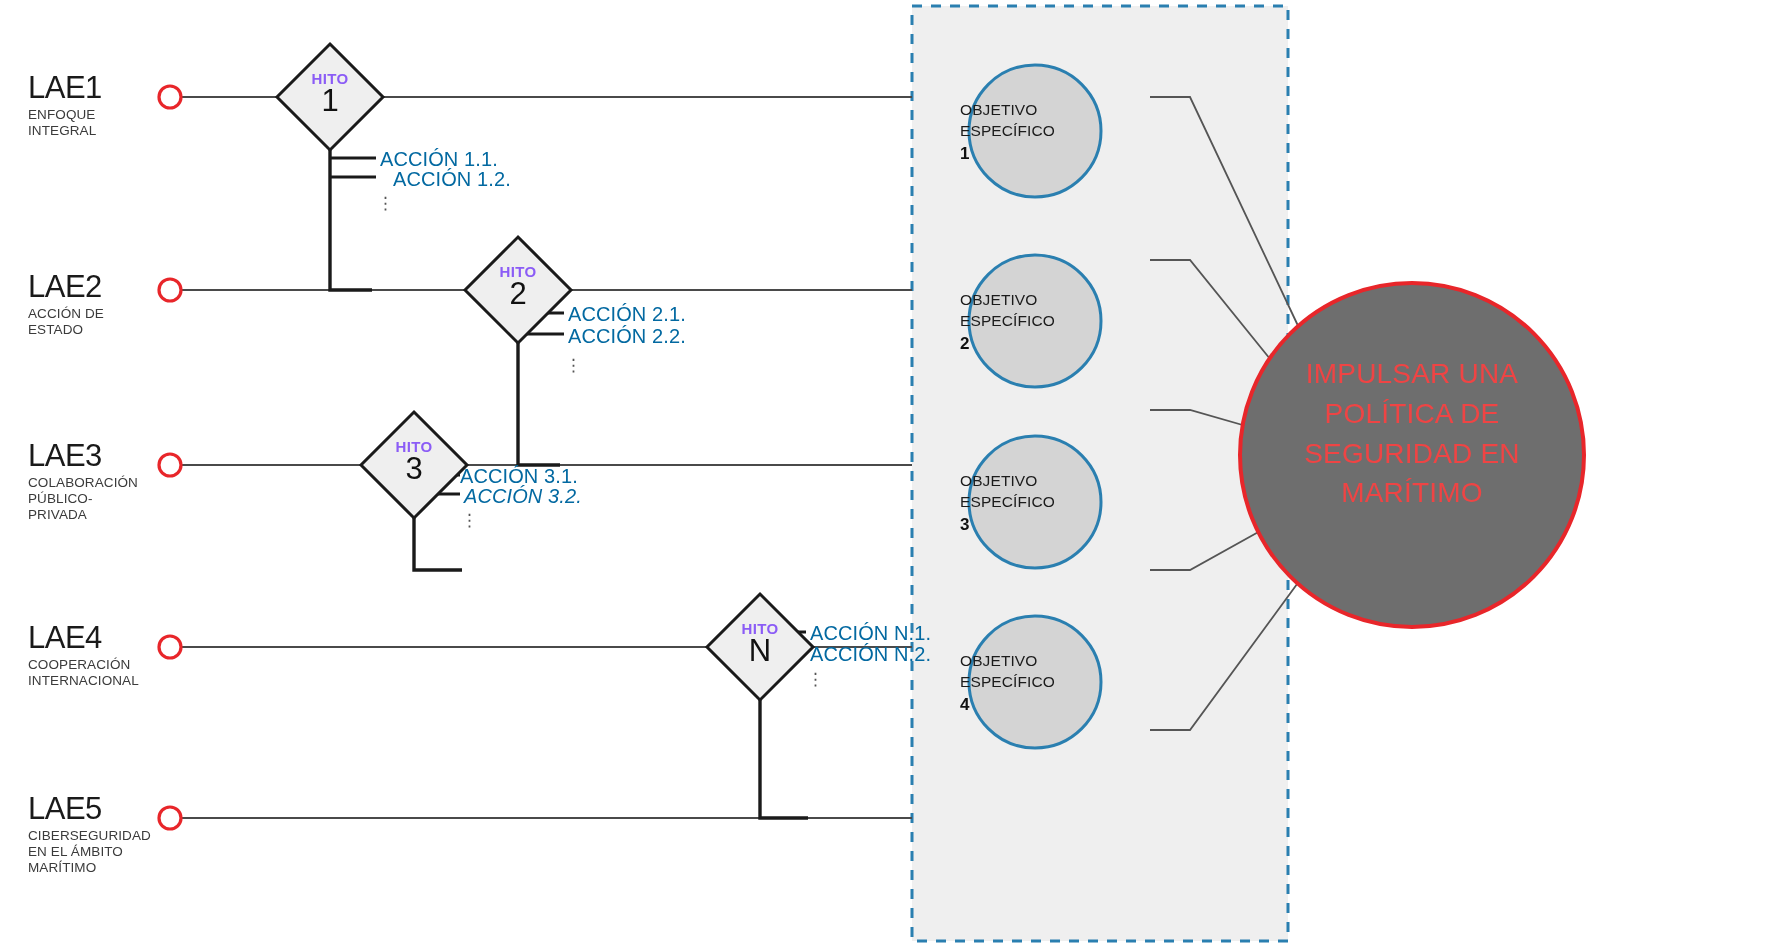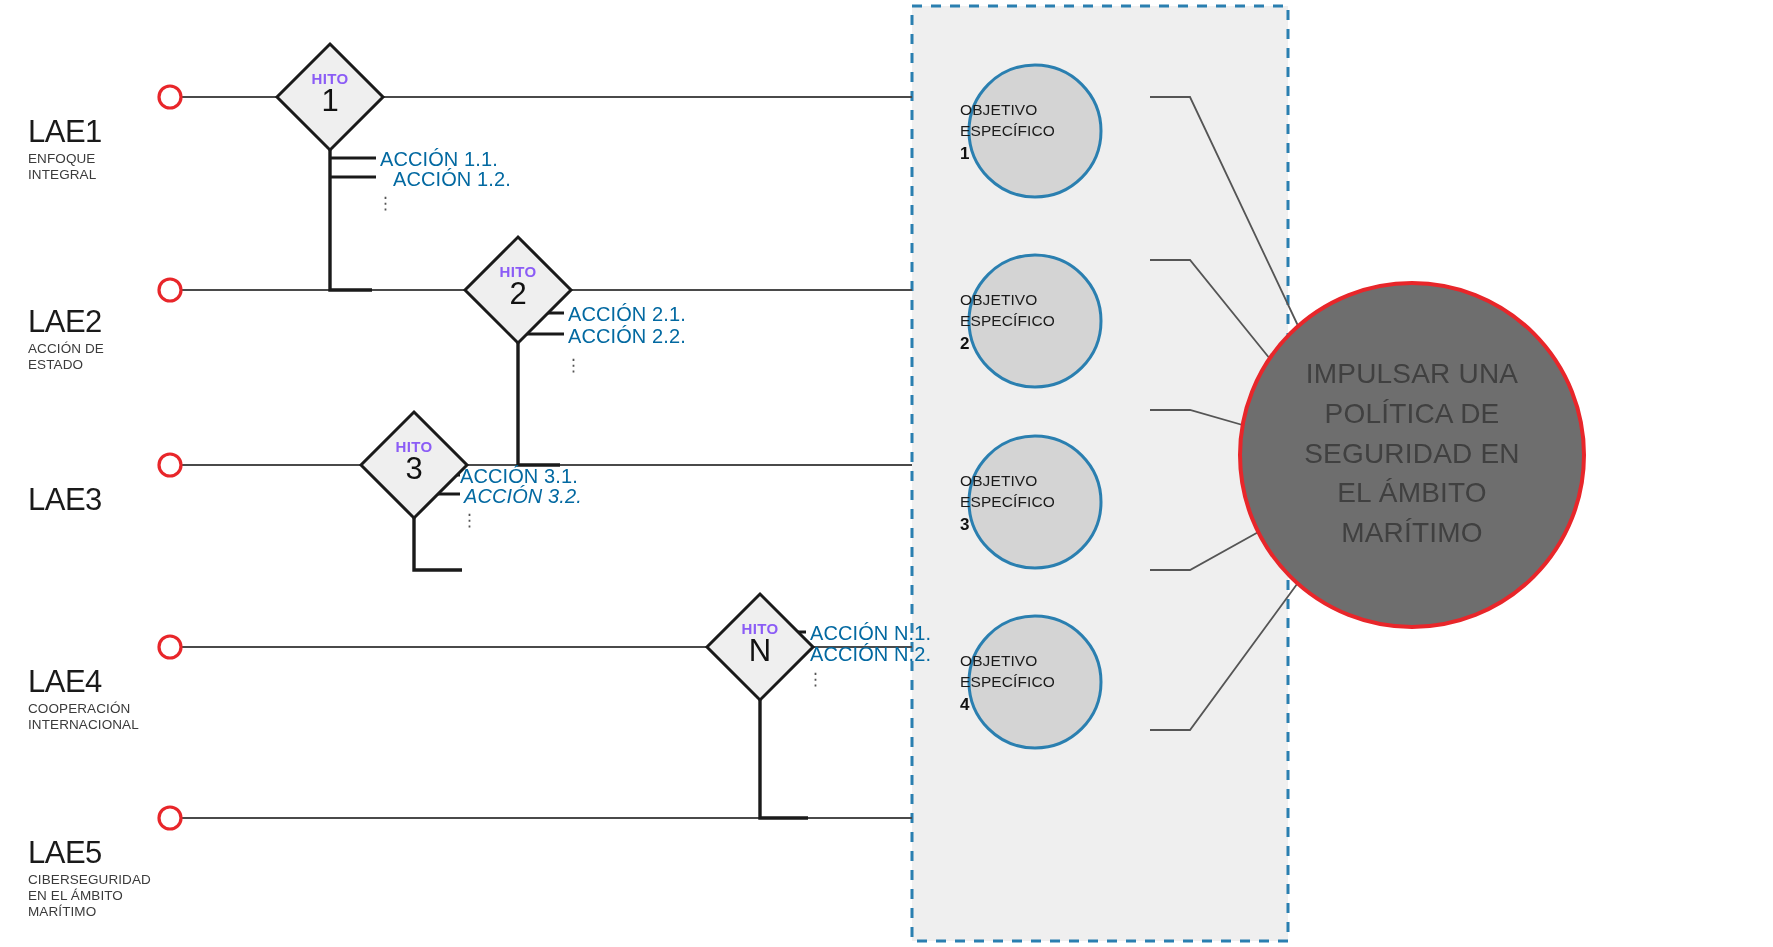--- a/index.html
+++ b/index.html
@@ -24,21 +24,20 @@
     position: absolute;
     width: 170px;
   }
   .lae-title {
     font-size: 31px;
     font-weight: 400;
     color: #1a1a1a;
     letter-spacing: -0.5px;
     line-height: 1.0;
     white-space: nowrap;
-    margin-top: 44px;
   }
   .lae-sub {
     font-size: 13.5px;
     color: #3b3b3b;
     line-height: 1.18;
     margin-top: 4px;
     letter-spacing: 0.1px;
   }
   .accion-label {
     position: absolute;
@@ -80,21 +79,21 @@
   .obj-num {
     font-size: 17px;
     font-weight: bold;
     color: #111;
     line-height: 1.45;
   }
   .goal-text {
     position: absolute;
     text-align: center;
     width: 310px;
-    color: #404040;
+    color: #ef4444;
     font-size: 28px;
     line-height: 1.42;
     pointer-events: none;
     letter-spacing: 0.2px;
   }
   .dots {
     position: absolute;
     font-size: 17px;
     color: #555;
     line-height: 0.9;
@@ -157,30 +156,35 @@
 </svg>
 
 <div class="lae-block" style="left:28px; top:72px;">
   <div class="lae-title">LAE1</div>
   <div class="lae-sub">
     <div>ENFOQUE</div>
     <div>INTEGRAL</div>
   </div>
 </div>
 
-<div class="lae-block" style="left:28px; top:262px;">
+<div class="lae-block" style="left:28px; top:271px;">
   <div class="lae-title">LAE2</div>
   <div class="lae-sub">
     <div>ACCIÓN DE</div>
     <div>ESTADO</div>
   </div>
 </div>
 
 <div class="lae-block" style="left:28px; top:440px;">
   <div class="lae-title">LAE3</div>
+  <div class="lae-sub">
+    <div>COLABORACIÓN</div>
+    <div>PÚBLICO-</div>
+    <div>PRIVADA</div>
+  </div>
 </div>
 
 <div class="lae-block" style="left:28px; top:622px;">
   <div class="lae-title">LAE4</div>
   <div class="lae-sub">
     <div>COOPERACIÓN</div>
     <div>INTERNACIONAL</div>
   </div>
 </div>
 
@@ -244,15 +248,14 @@
 <div class="obj-text" style="left:960px; top:651px;">
   <div class="obj-line">OBJETIVO</div>
   <div class="obj-line">ESPECÍFICO</div>
   <div class="obj-num">4</div>
 </div>
 
 <div class="goal-text" style="left:1257px; top:354px;">
   <div>IMPULSAR UNA</div>
   <div>POLÍTICA DE</div>
   <div>SEGURIDAD EN</div>
-  <div>EL ÁMBITO</div>
   <div>MARÍTIMO</div>
 </div>
 
 </body></html>

